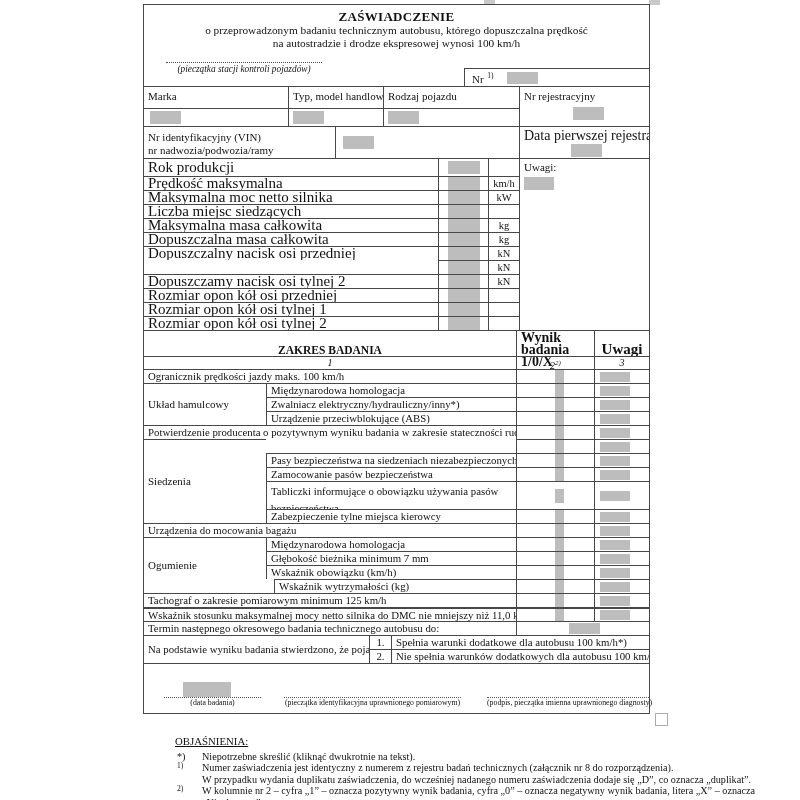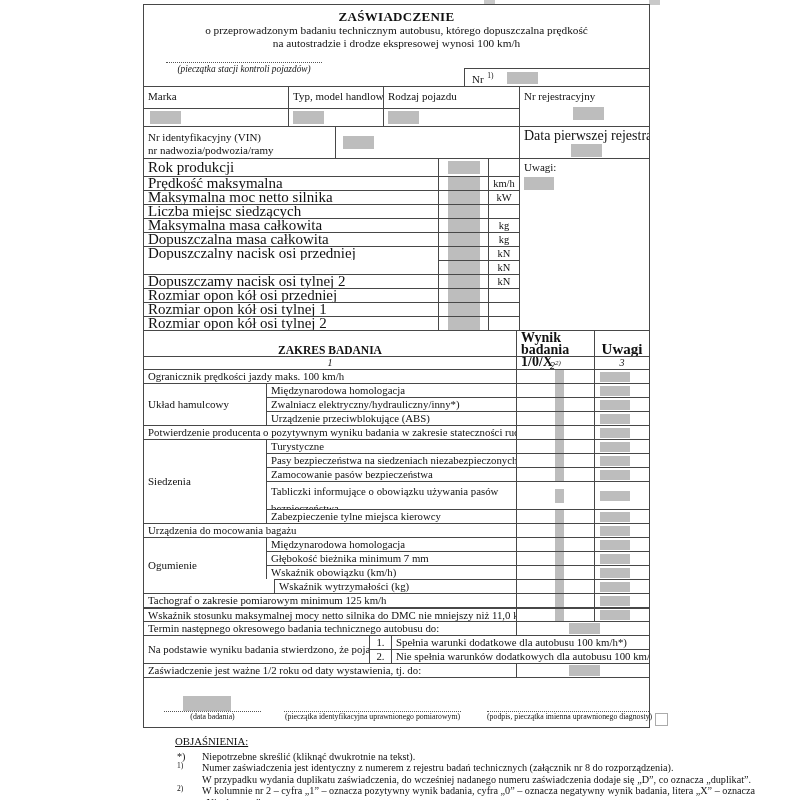--- a/index.html
+++ b/index.html
@@ -274,21 +274,20 @@
           <div class="cell z-desc bt">Potwierdzenie producenta o pozytywnym wyniku badania w zakresie stateczności ruchu</div>
           <div class="cell z-wyn bl bt">
             <span class="strip"></span>
           </div>
           <div class="cell z-uw bl bt">
             <span class="ubox"></span>
           </div>
         </div>
         <div class="z-group" style="grid-template-rows: 14px 14px 14px 28px 14px;">
           <div class="cell z-glabel bt" style="grid-area: 1 / 1 / span 5;">Siedzenia</div>
-          <div class="cell z-sub bl bt" style="grid-area: 1 / 2;">Turystyczne</div>
           <div class="cell z-wyn bl bt" style="grid-area: 1 / 3;">
             <span class="strip"></span>
           </div>
           <div class="cell z-uw bl bt" style="grid-area: 1 / 4;">
             <span class="ubox"></span>
           </div>
           <div class="cell z-sub bl bt" style="grid-area: 2 / 2;">Pasy bezpieczeństwa na siedzeniach niezabezpieczonych</div>
           <div class="cell z-wyn bl bt" style="grid-area: 2 / 3;">
             <span class="strip"></span>
           </div>
@@ -381,26 +380,20 @@
             <span class="mbox"></span>
           </div>
         </div>
         <div class="z-choice">
           <div class="cell z-desc z-chlabel bt" style="grid-area: 1 / 1 / span 2;">Na podstawie wyniku badania stwierdzono, że pojazd:</div>
           <div class="cell z-num bl bt" style="grid-area: 1 / 2;">1.</div>
           <div class="cell z-opt bl bt" style="grid-area: 1 / 3;">Spełnia warunki dodatkowe dla autobusu 100 km/h*)</div>
           <div class="cell z-num bl bt" style="grid-area: 2 / 2;">2.</div>
           <div class="cell z-opt bl bt" style="grid-area: 2 / 3;">Nie spełnia warunków dodatkowych dla autobusu 100 km/h*)</div>
         </div>
-        <div class="z-merged">
-          <div class="cell z-desc bt">Zaświadczenie jest ważne 1/2 roku od daty wystawienia, tj. do:</div>
-          <div class="cell z-mer bl bt">
-            <span class="mbox"></span>
-          </div>
-        </div>
       </div>
 
     <div class="bottom">
       <span class="field-box sig-box"></span>
       <div class="sig sig-1">
         <div class="sig-line"></div>
         <div class="sig-cap">(data badania)</div>
       </div>
       <div class="sig sig-2">
         <div class="sig-line"></div>

